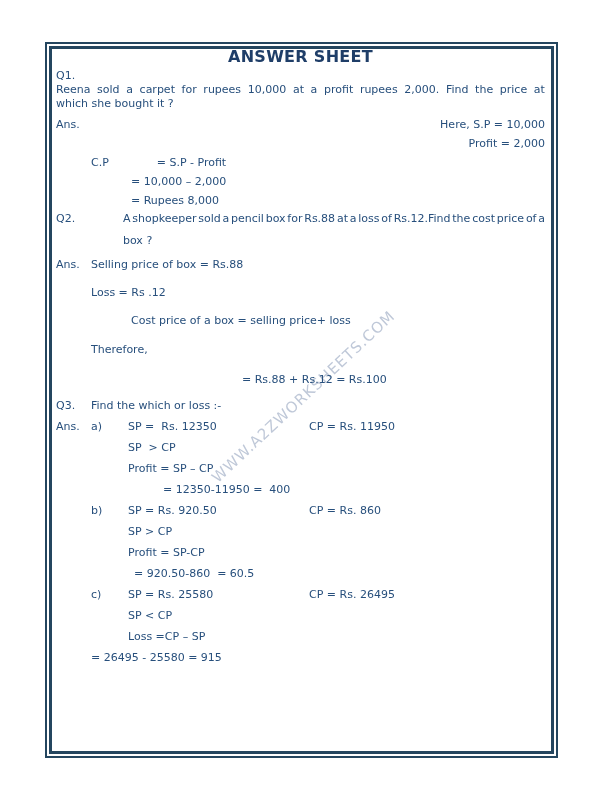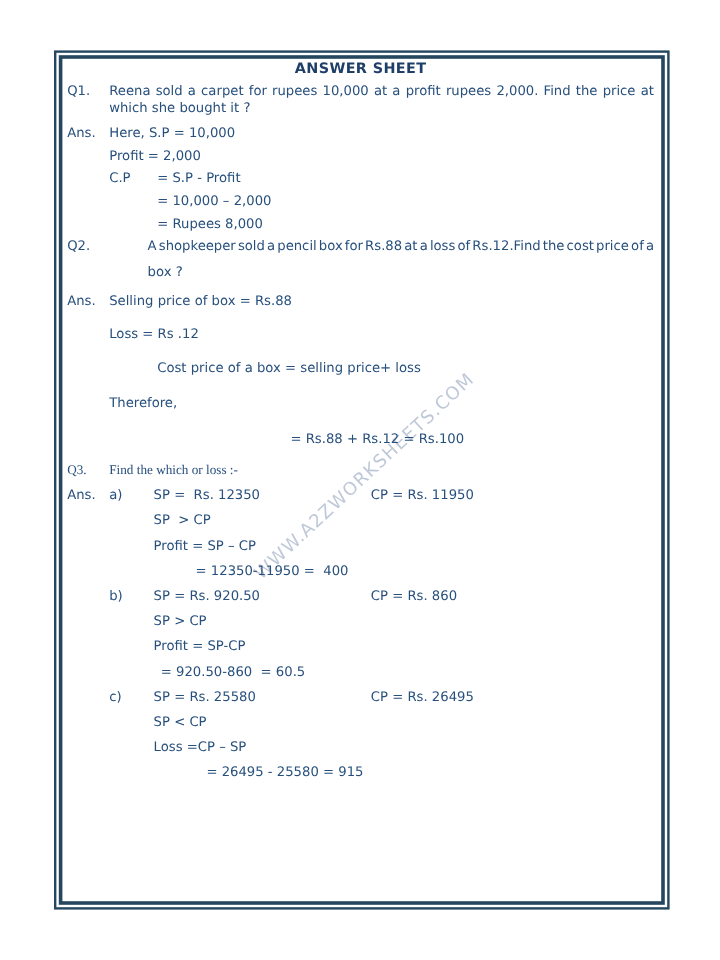--- a/index.html
+++ b/index.html
@@ -16,53 +16,53 @@
     padding:2px; background:#ffffff;
   }
   .frame-inner {
     width:100%; height:100%;
     border:3px solid var(--border-color,#24465F);
     padding:0 6px 0 4px;
     position:relative; overflow:hidden;
   }
   .sheet-title {
     position:relative; z-index:1;
-    line-height:16px; font-size:12px; font-weight:bold;
+    line-height:16px; font-size:16px; font-weight:bold;
     text-align:center; letter-spacing:0.3px;
     color:var(--heading-color,#1F3E68);
   }
   .row { display:flex; position:relative; z-index:1; }
   .row .lbl { width:35px; flex:none; }
   .row .content { flex:1; min-width:0; }
-  .q1row { margin-top:4px; line-height:14px; }
+  .q1row { margin-top:4px; line-height:14px;flex-direction:column; }
   .q2row { margin-top:0; line-height:22px;gap:32px; }
-  .q3row { margin-top:12px; line-height:14px;font-family:Liberation Serif, serif; }
+  .q3row { margin-top:12px; line-height:14px; }
   .ans1 { margin-top:7px; line-height:14px; }
   .ans2 { margin-top:6px; line-height:14px; }
   .ans3 { margin-top:7px; line-height:14px; }
   .line { line-height:14px; white-space:pre-wrap; }
-  .mb5  { margin-bottom:5px; }
+  .mb5  { margin-bottom:5px;text-align:right; }
   .mb14 { margin-bottom:14px; }
   .mb15 { margin-bottom:15px; }
   .mb16 { margin-bottom:16px; }
   .mb7  { margin-bottom:7px; }
   .jl { display:flex; justify-content:space-between; flex-wrap:nowrap; overflow:hidden; }
   .jl span { flex:none; white-space:pre; }
   .cp-row { display:flex; }
   .cp-lbl { width:40px; flex:none; }
   .ind1 { margin-left:40px; }
   .ind2 { margin-left:151px; }
   .part-header { display:flex; line-height:14px; margin-bottom:7px; }
   .part-lbl { width:37px; flex:none; }
   .sp-val { width:181px; flex:none; white-space:pre-wrap; }
   .cp-val { white-space:pre-wrap; }
   .part-line { margin-left:37px; }
   .res-a { margin-left:72px; }
   .res-b { margin-left:43px; }
-  .res-c { margin-left:81px; }
+  .res-c { }
   .watermark {
     position:absolute; left:130px; top:340px; width:240px; z-index:0;
     text-align:center; font-size:15px; letter-spacing:1px;
     color:var(--watermark-color,rgba(148,164,190,0.6));
     transform:rotate(-43deg);
     pointer-events:none; white-space:nowrap;
   }
 </style>
 </head>
 <body>

